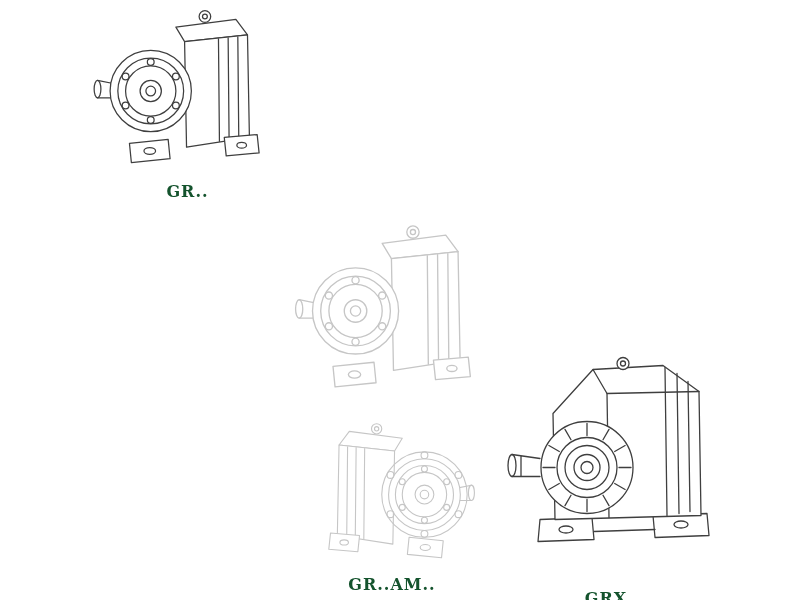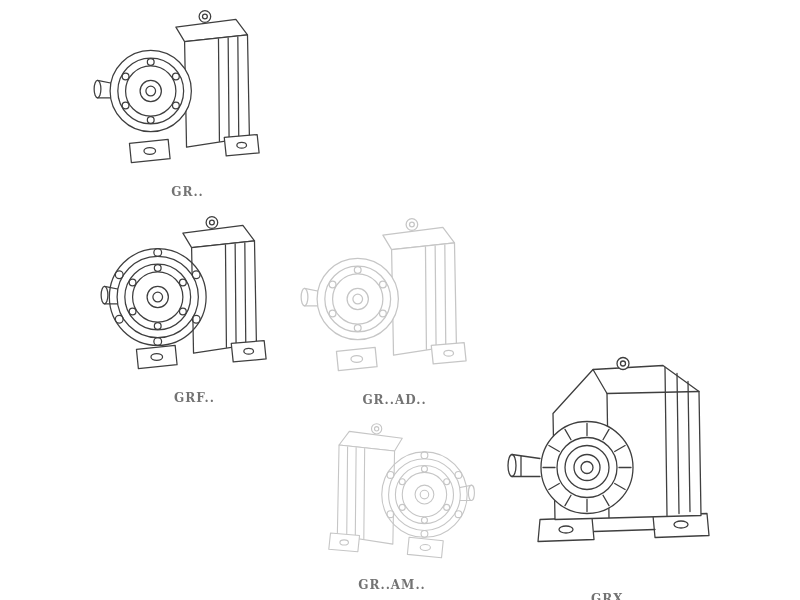--- a/index.html
+++ b/index.html
@@ -3,21 +3,21 @@
 <meta charset="utf-8">
 <style>
   html,body{margin:0;padding:0;background:#ffffff;}
   #page{position:relative;width:800px;height:600px;background:#ffffff;overflow:hidden;
         font-family:"DejaVu Serif", serif;}
   .cell{position:absolute;margin:0;display:flex;flex-direction:column;align-items:center;}
   .draw{flex:1;width:100%;display:flex;align-items:center;justify-content:center;min-height:0;}
   .draw svg{width:100%;height:100%;}
   .drawing{color:#3f3f3f;}
   .drawing.faded{color:#c6c6c6;}
-  .lbl{height:24px;line-height:22px;font-size:12px;font-weight:700;color:#737373;
+  .lbl{height:24px;line-height:22px;font-size:16px;font-weight:700;color:#14532d;
        letter-spacing:1px;white-space:nowrap;}
 </style>
 </head>
 <body>
 
 <div id="page">
 
   <svg width="0" height="0" style="position:absolute" aria-hidden="true">
     <defs>
       <symbol id="gb-foot" viewBox="0 0 200 185">
@@ -100,45 +100,27 @@
     <div class="draw">
       <svg viewBox="0 0 200 185" class="drawing">
           <use href="#gb-foot"></use>
         </svg>
     </div>
     <figcaption class="lbl">GR..</figcaption>
   </figure>
 
 
 
-  <figure class="cell" style="left:92px;top:208px;width:205px;height:203px">
-    <div class="draw">
-      <svg viewBox="0 0 200 185" class="drawing">
-        <use href="#gb-foot"></use>
-        <g stroke="currentColor" fill="none" stroke-width="1.3">
-          <circle cx="62" cy="92" r="50"></circle>
-          <circle cx="62" cy="46" r="4"></circle>
-          <circle cx="101.8" cy="69" r="4"></circle>
-          <circle cx="101.8" cy="115" r="4"></circle>
-          <circle cx="62" cy="138" r="4"></circle>
-          <circle cx="22.2" cy="115" r="4"></circle>
-          <circle cx="22.2" cy="69" r="4"></circle>
-        </g>
-      </svg>
-    </div>
-    <figcaption class="lbl">GRF..</figcaption>
-  </figure>
 
   <figure class="cell" style="left:292px;top:210px;width:205px;height:203px">
     <div class="draw">
       <svg viewBox="0 0 200 185" class="drawing faded">
           <use href="#gb-foot"></use>
         </svg>
     </div>
-    <figcaption class="lbl">GR..AD..</figcaption>
   </figure>
 
 
   <figure class="cell" style="left:292px;top:416px;width:200px;height:182px">
     <div class="draw">
       <svg viewBox="0 0 200 185" class="drawing faded">
         <g transform="translate(200,0) scale(-1,1)">
           <use href="#gb-foot"></use>
           <g stroke="currentColor" fill="none" stroke-width="1.3">
             <circle cx="62" cy="92" r="50"></circle>

